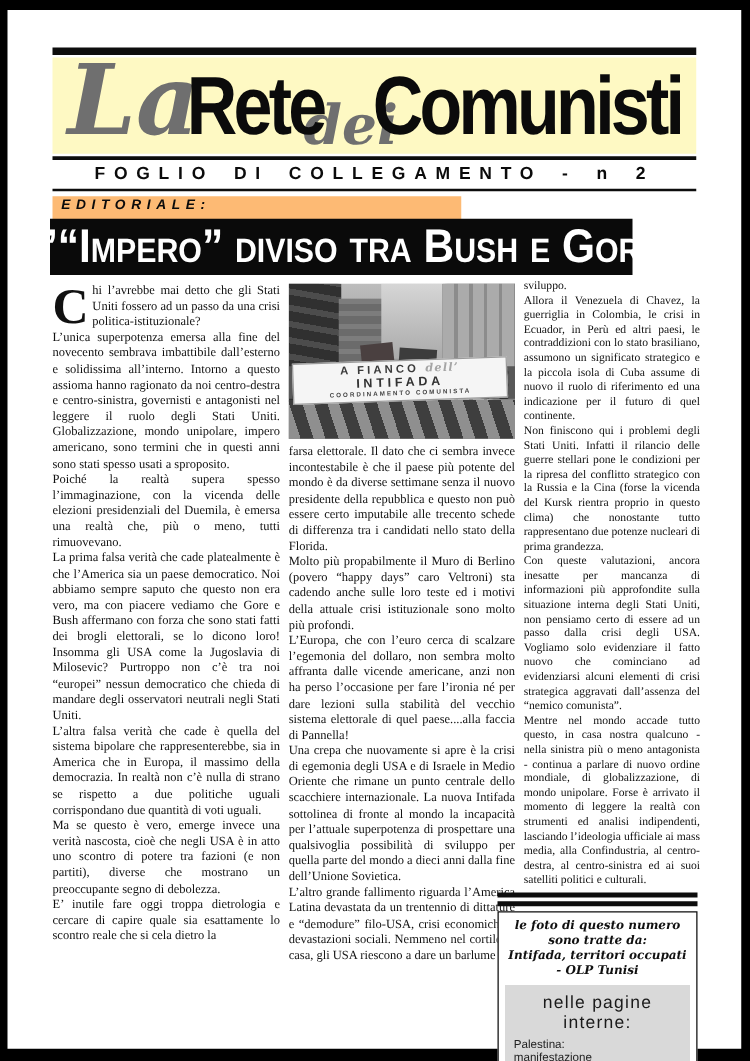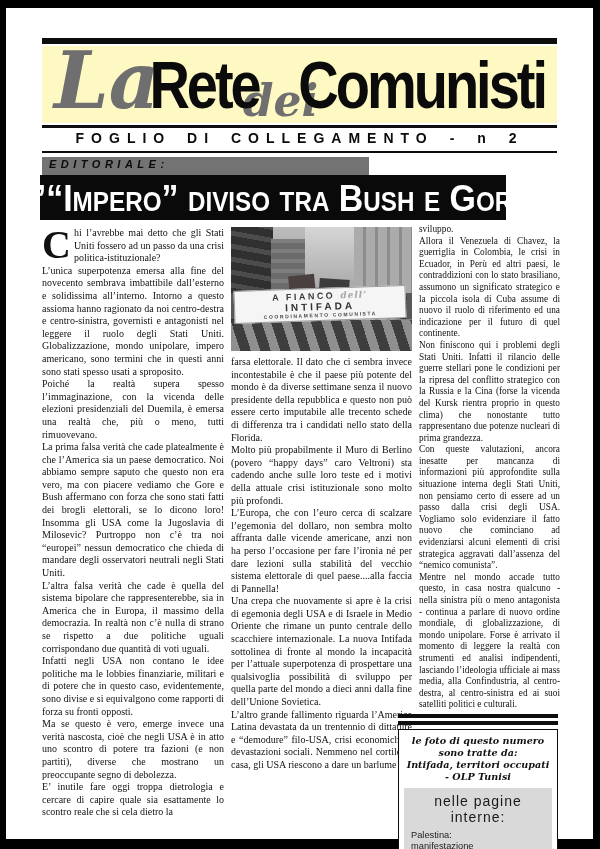--- a/index.html
+++ b/index.html
@@ -16,21 +16,21 @@
   .mast .dei{font-size:44px;line-height:40px;margin:0 -20px 0 -16px;position:relative;top:16px;z-index:0;}
   .mast .block{font-family:"Liberation Sans",sans-serif;font-weight:bold;color:#0b0b0b;
                font-size:56px;letter-spacing:-3px;transform:scaleY(1.18);display:inline-block;z-index:2;position:relative;}
   .rule-a{position:absolute;left:42px;top:125px;width:515px;height:3px;background:#0d0d0d;}
   .subtitle{position:absolute;left:42px;top:130px;width:515px;text-align:center;
             font-family:"Liberation Sans",sans-serif;font-weight:bold;font-size:14px;
             letter-spacing:7px;word-spacing:5px;color:#0b0b0b;}
   .rule-b{position:absolute;left:42px;top:151px;width:515px;height:2px;background:#0d0d0d;}
 
   
-  .kicker{position:absolute;left:42px;top:157px;width:327px;height:21px;background:#737373;
+  .kicker{position:absolute;left:42px;top:157px;width:327px;height:21px;background:#fdba74;
           font-family:"Liberation Sans",sans-serif;font-style:italic;font-weight:bold;
           font-size:11px;letter-spacing:4.5px;color:#0b0b0b;line-height:15px;padding-left:7px;box-sizing:border-box;}
   .headline{position:absolute;left:40px;top:175px;width:466px;height:45px;background:#0a0a0a;
             display:flex;align-items:center;justify-content:center;}
   .headline span{color:#fff;font-family:"Liberation Sans",sans-serif;font-weight:bold;
                  font-variant:small-caps;font-size:35px;letter-spacing:0px;
                  transform:scale(0.97,1.08);display:inline-block;white-space:nowrap;}
 
   
   .col{position:absolute;top:227px;}
@@ -107,21 +107,20 @@
   <span>L’“Impero” diviso tra Bush e Gore</span>
 </div>
 
 <div class="col col1">
   <p class="body-p"><span class="dropcap">C</span><span>hi l’avrebbe mai detto che gli Stati Uniti fossero ad un passo da una crisi politica-istituzionale?</span></p>
   <div class="flow">
       <p class="body-p">L’unica superpotenza emersa alla fine del novecento sembrava imbattibile dall’esterno e solidissima all’interno. Intorno a questo assioma hanno ragionato da noi centro-destra e centro-sinistra, governisti e antagonisti nel leggere il ruolo degli Stati Uniti. Globalizzazione, mondo unipolare, impero americano, sono termini che in questi anni sono stati spesso usati a sproposito.</p>
       <p class="body-p">Poiché la realtà supera spesso l’immaginazione, con la vicenda delle elezioni presidenziali del Duemila, è emersa una realtà che, più o meno, tutti rimuovevano.</p>
       <p class="body-p">La prima falsa verità che cade platealmente è che l’America sia un paese democratico. Noi abbiamo sempre saputo che questo non era vero, ma con piacere vediamo che Gore e Bush affermano con forza che sono stati fatti dei brogli elettorali, se lo dicono loro! Insomma gli USA come la Jugoslavia di Milosevic? Purtroppo non c’è tra noi “europei” nessun democratico che chieda di mandare degli osservatori neutrali negli Stati Uniti.</p>
       <p class="body-p">L’altra falsa verità che cade è quella del sistema bipolare che rappresenterebbe, sia in America che in Europa, il massimo della democrazia. In realtà non c’è nulla di strano se rispetto a due politiche uguali corrispondano due quantità di voti uguali.</p>
-      <p class="body-p">Infatti negli USA non contano le idee politiche ma le lobbies finanziarie, militari e di potere che in questo caso, evidentemente, sono divise e si equivalgono come rapporti di forza su fronti opposti.</p>
       <p class="body-p">Ma se questo è vero, emerge invece una verità nascosta, cioè che negli USA è in atto uno scontro di potere tra fazioni (e non partiti), diverse che mostrano un preoccupante segno di debolezza.</p>
       <p class="body-p">E’ inutile fare oggi troppa dietrologia e cercare di capire quale sia esattamente lo scontro reale che si cela dietro la</p>
     </div>
 </div>
 
 <div class="col col2">
   <div class="photo">
     <div class="ph-sky"></div>
     <div class="ph-bld-left"></div>
     <div class="ph-bld-mid"></div>

